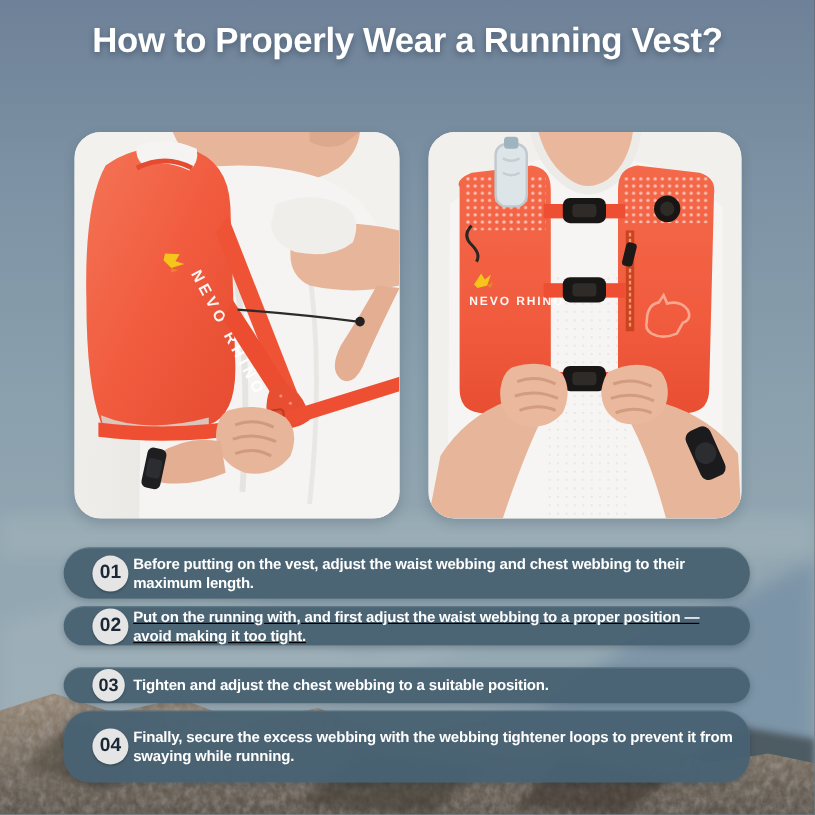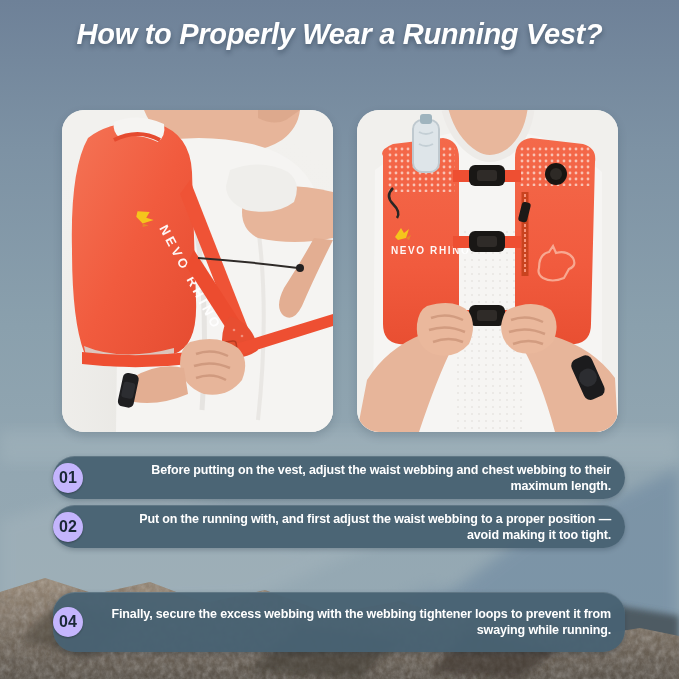--- a/index.html
+++ b/index.html
@@ -6,50 +6,49 @@
   .canvas{
     position:relative;width:679px;height:679px;overflow:hidden;
     font-family:"Liberation Sans",sans-serif;
     background:linear-gradient(180deg,#6E8198 0%,#7D92A4 22%,#8AA0AD 48%,#93A7B2 70%,#97AAB4 100%);
   }
   .bg-scene{position:absolute;inset:0;}
   .page-title{
     position:absolute;top:18px;left:0;width:679px;text-align:center;margin:0;
     color:#ffffff;font-size:29px;font-weight:bold;letter-spacing:-0.3px;
     text-shadow:0 3px 5px rgba(15,30,45,.35);
-    font-style:italic;
   }
   .photo-card{
     position:absolute;top:110px;height:322px;border-radius:22px;overflow:hidden;
     background:#F1F0ED;box-shadow:0 4px 10px rgba(30,45,60,.18);
   }
   .photo-left{left:62px;width:271px;}
   .photo-right{left:357px;width:261px;}
   .photo-card svg{display:block;width:100%;height:100%;}
   .step{
     position:absolute;left:53px;width:572px;box-sizing:border-box;
     background:rgba(72,98,114,.96);border-radius:22px;
     display:flex;align-items:center;
     box-shadow:0 2px 5px rgba(20,35,50,.25), inset 0 1px 0 rgba(255,255,255,.12);
   }
   .step-1{top:456px;height:43px;}
-  .step-2{top:505px;height:43px;}
+  .step-2{top:505px;height:33px;text-decoration:underline;}
   .step-3{top:556px;height:30px;border-radius:16px;}
   .step-4{top:592px;height:60px;}
   .step-num{
-    position:absolute;left:0;top:50%;transform:translateY(-50%);
-    width:30px;height:30px;border-radius:50%;background:#c4b5fd;
+    position:absolute;left:24px;top:50%;transform:translateY(-50%);
+    width:30px;height:30px;border-radius:50%;background:#e5e5e5;
     display:flex;align-items:center;justify-content:center;
     color:#1A2836;font-size:16px;font-weight:bold;
     box-shadow:0 1px 2px rgba(0,0,0,.3);
   }
   .step-3 .step-num{width:27px;height:27px;font-size:15px;}
   .step-text{
     margin:0 14px 0 58px;color:#FFFFFF;font-size:12.5px;font-weight:bold;
-    line-height:16px;letter-spacing:-0.15px;text-align:right;
+    line-height:16px;letter-spacing:-0.15px;
   }
 </style>
 </head>
 <body>
 
 <div class="canvas">
 
   <svg class="bg-scene" viewBox="0 0 679 679" aria-hidden="true">
     <defs>
       <filter id="soft" x="-20%" y="-20%" width="140%" height="140%">
@@ -260,18 +259,22 @@
   </div>
 
   <div class="step step-1">
     <div class="step-num">01</div>
     <p class="step-text">Before putting on the vest, adjust the waist webbing and chest webbing to their maximum length.</p>
   </div>
   <div class="step step-2">
     <div class="step-num">02</div>
     <p class="step-text">Put on the running with, and first adjust the waist webbing to a proper position —avoid making it too tight.</p>
   </div>
+  <div class="step step-3">
+    <div class="step-num">03</div>
+    <p class="step-text">Tighten and adjust the chest webbing to a suitable position.</p>
+  </div>
   <div class="step step-4">
     <div class="step-num">04</div>
     <p class="step-text">Finally, secure the excess webbing with the webbing tightener loops to prevent it from swaying while running.</p>
   </div>
 
 </div>
 
 </body></html>

